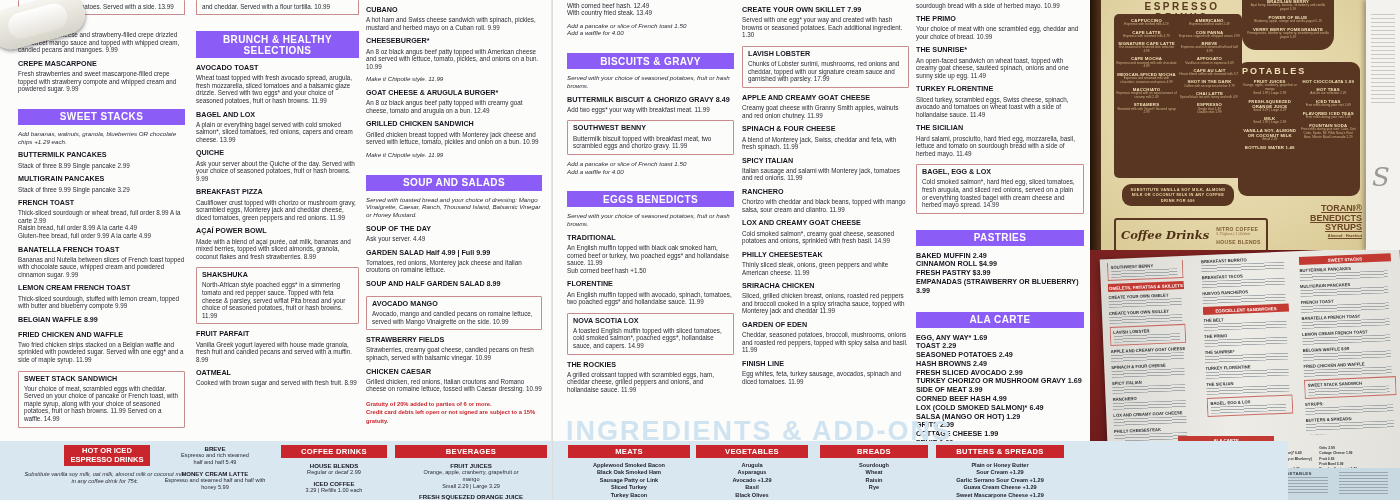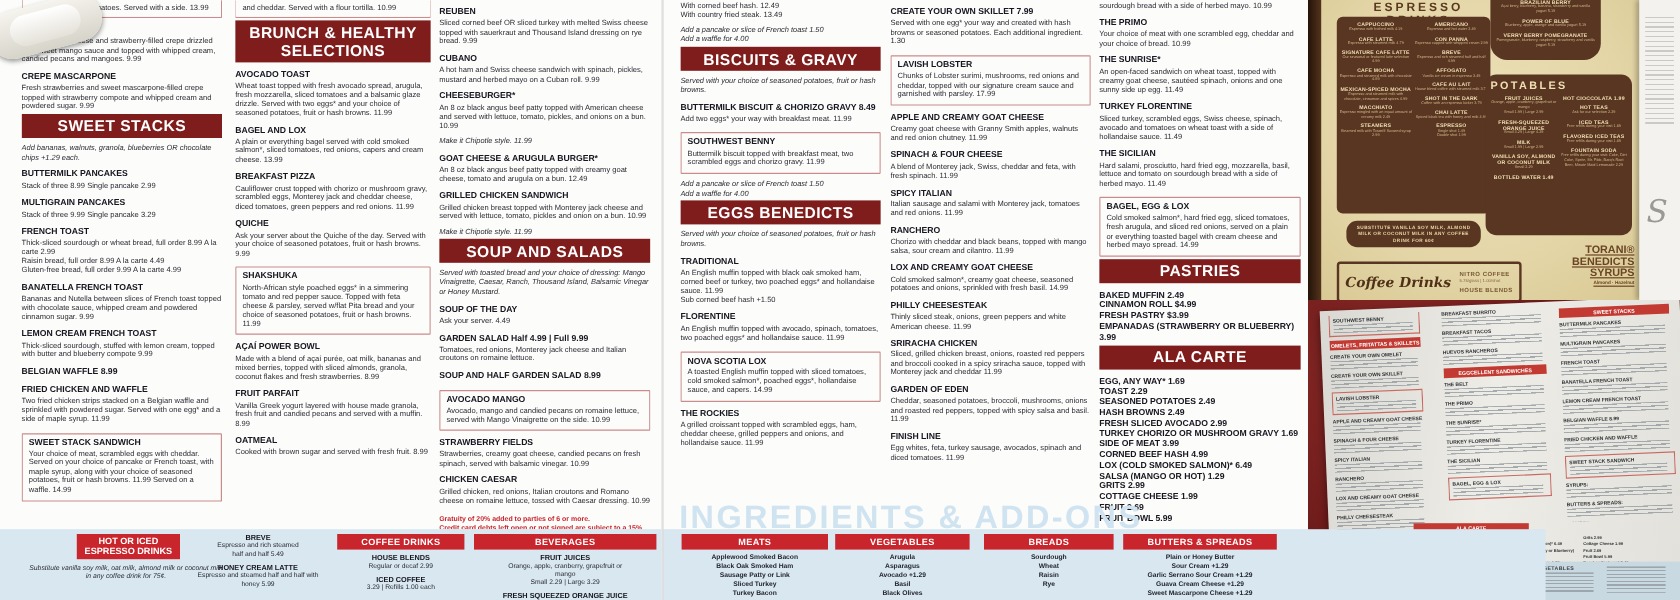--- a/index.html
+++ b/index.html
@@ -8,22 +8,22 @@
 
   
   .scan{position:absolute;left:0;top:0;width:1090px;height:500px;background:#fcfcfb;}
   .wm{position:absolute;font-weight:bold;color:#cfe3f0;letter-spacing:2px;white-space:nowrap;z-index:1;}
   .wm-left{left:22px;top:412px;font-size:31px;}
   .wm-right{left:566px;top:416px;font-size:27px;}
   .band{position:absolute;left:0;top:441px;width:1288px;height:59px;background:#d8e7f0;z-index:2;overflow:hidden;}
   .divider{position:absolute;left:551px;top:0;width:2px;height:500px;background:linear-gradient(90deg,#e9e9e9,#d8d8d8);z-index:3;}
 
   .mcol{position:absolute;top:0;height:441px;overflow:hidden;}
-  .sbanner{background:#7f1d1d;color:#fff;font-weight:bold;font-size:13px;text-align:center;
-           padding:2.5px 0;margin:2px 0 4px;letter-spacing:.4px;}
+  .sbanner{background:#8b5cf6;color:#fff;font-weight:bold;font-size:10px;text-align:center;
+           padding:2.5px 0;margin:16px 0 4px;letter-spacing:.4px;}
   .iname{font-weight:bold;font-size:7.2px;color:#16161f;margin-top:6px;line-height:1.22;white-space:pre-line;}
   .idesc{font-size:6.3px;color:#2b2b33;line-height:1.2;margin-top:1.5px;white-space:pre-line;}
   .inote{font-size:6.2px;font-style:italic;color:#2b2b33;line-height:1.25;margin-top:5px;white-space:pre-line;}
   .ifine{font-size:5.8px;font-weight:bold;color:#c9252c;line-height:1.45;margin-top:7px;white-space:pre-line;}
   .block.boxed{border:1px solid #c98b8b;border-radius:1px;padding:2px 5px 4px;margin-top:7px;}
   .block.boxed .iname{margin-top:1px;}
   .block.cut{border-top:none;margin-top:0;padding-top:1px;}
 
   
   .esp-banner{position:absolute;left:64px;top:4px;width:86px;background:#c9252c;color:#fff;
@@ -217,64 +217,58 @@
 
       </div>
         <div class="block">
 
         <div class="iname">BAGEL AND LOX</div>
         <div class="idesc">A plain or everything bagel served with cold smoked salmon*, sliced tomatoes, red onions, capers and cream cheese. 13.99</div>
 
       </div>
         <div class="block">
 
+        <div class="iname">QUICHE</div>
+        <div class="idesc">Ask your server about the Quiche of the day. Served with your choice of seasoned potatoes, fruit or hash browns. 9.99</div>
+
+      </div>
+        <div class="block">
+
         <div class="iname">BREAKFAST PIZZA</div>
         <div class="idesc">Cauliflower crust topped with chorizo or mushroom gravy, scrambled eggs, Monterey jack and cheddar cheese, diced tomatoes, green peppers and red onions. 11.99</div>
 
       </div>
         <div class="block">
 
-        <div class="iname">QUICHE</div>
-        <div class="idesc">Ask your server about the Quiche of the day. Served with your choice of seasoned potatoes, fruit or hash browns. 9.99</div>
+        <div class="iname">AÇAÍ POWER BOWL</div>
+        <div class="idesc">Made with a blend of açaí purée, oat milk, bananas and mixed berries, topped with sliced almonds, granola, coconut flakes and fresh strawberries. 8.99</div>
 
       </div>
         <div class="block boxed">
 
         <div class="iname">SHAKSHUKA</div>
         <div class="idesc">North-African style poached eggs* in a simmering tomato and red pepper sauce. Topped with feta cheese &amp; parsley, served w/flat Pita bread and your choice of seasoned potatoes, fruit or hash browns. 11.99</div>
 
       </div>
         <div class="block">
 
-        <div class="iname">AÇAÍ POWER BOWL</div>
-        <div class="idesc">Made with a blend of açaí purée, oat milk, bananas and mixed berries, topped with sliced almonds, granola, coconut flakes and fresh strawberries. 8.99</div>
-
-      </div>
-        <div class="block">
-
         <div class="iname">FRUIT PARFAIT</div>
         <div class="idesc">Vanilla Greek yogurt layered with house made granola, fresh fruit and candied pecans and served with a muffin. 8.99</div>
 
       </div>
         <div class="block">
 
         <div class="iname">OATMEAL</div>
         <div class="idesc">Cooked with brown sugar and served with fresh fruit. 8.99</div>
 
       </div>
       </div>
 
     <div class="mcol" style="left:366px;width:176px">
 
-    <div class="block">
-
-        <div class="iname">REUBEN</div>
-        <div class="idesc">Sliced corned beef OR sliced turkey with melted Swiss cheese topped with sauerkraut and Thousand Island dressing on rye bread. 9.99</div>
-
-      </div>
         <div class="block">
 
         <div class="iname">CUBANO</div>
         <div class="idesc">A hot ham and Swiss cheese sandwich with spinach, pickles, mustard and herbed mayo on a Cuban roll. 9.99</div>
 
       </div>
         <div class="block">
 
         <div class="iname">CHEESEBURGER*</div>
         <div class="idesc">An 8 oz black angus beef patty topped with American cheese and served with lettuce, tomato, pickles, and onions on a bun. 10.99</div>

